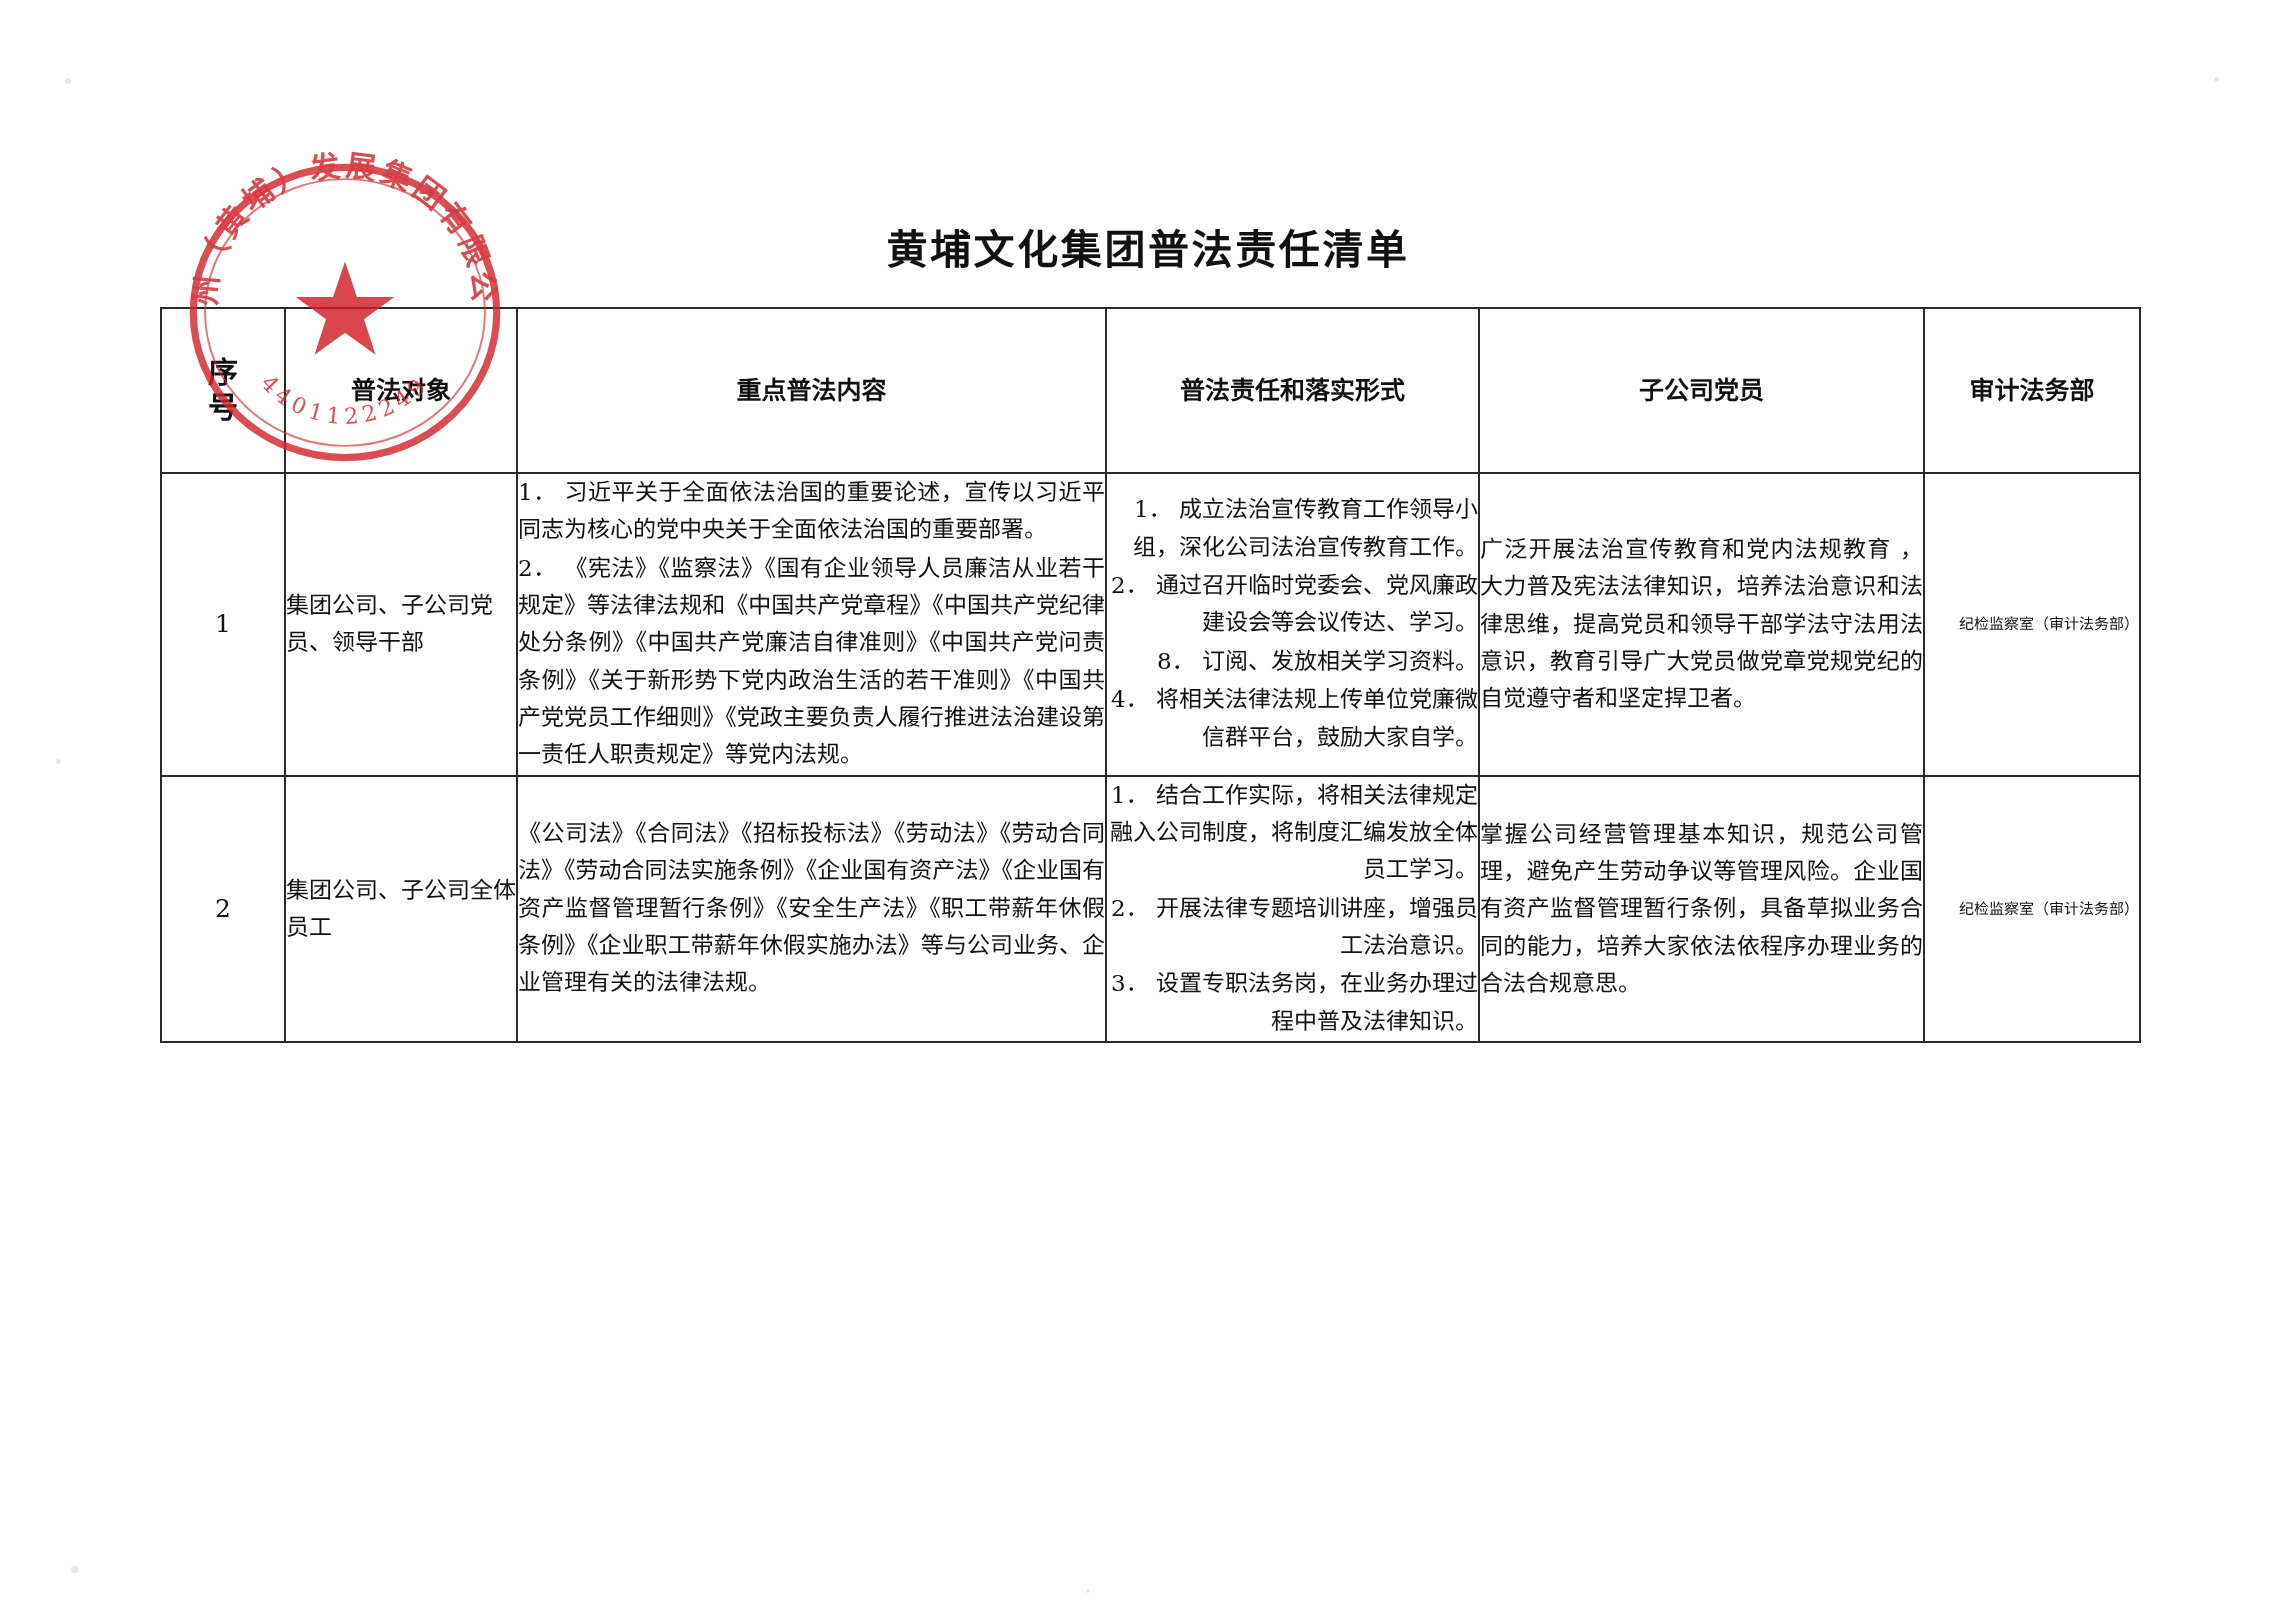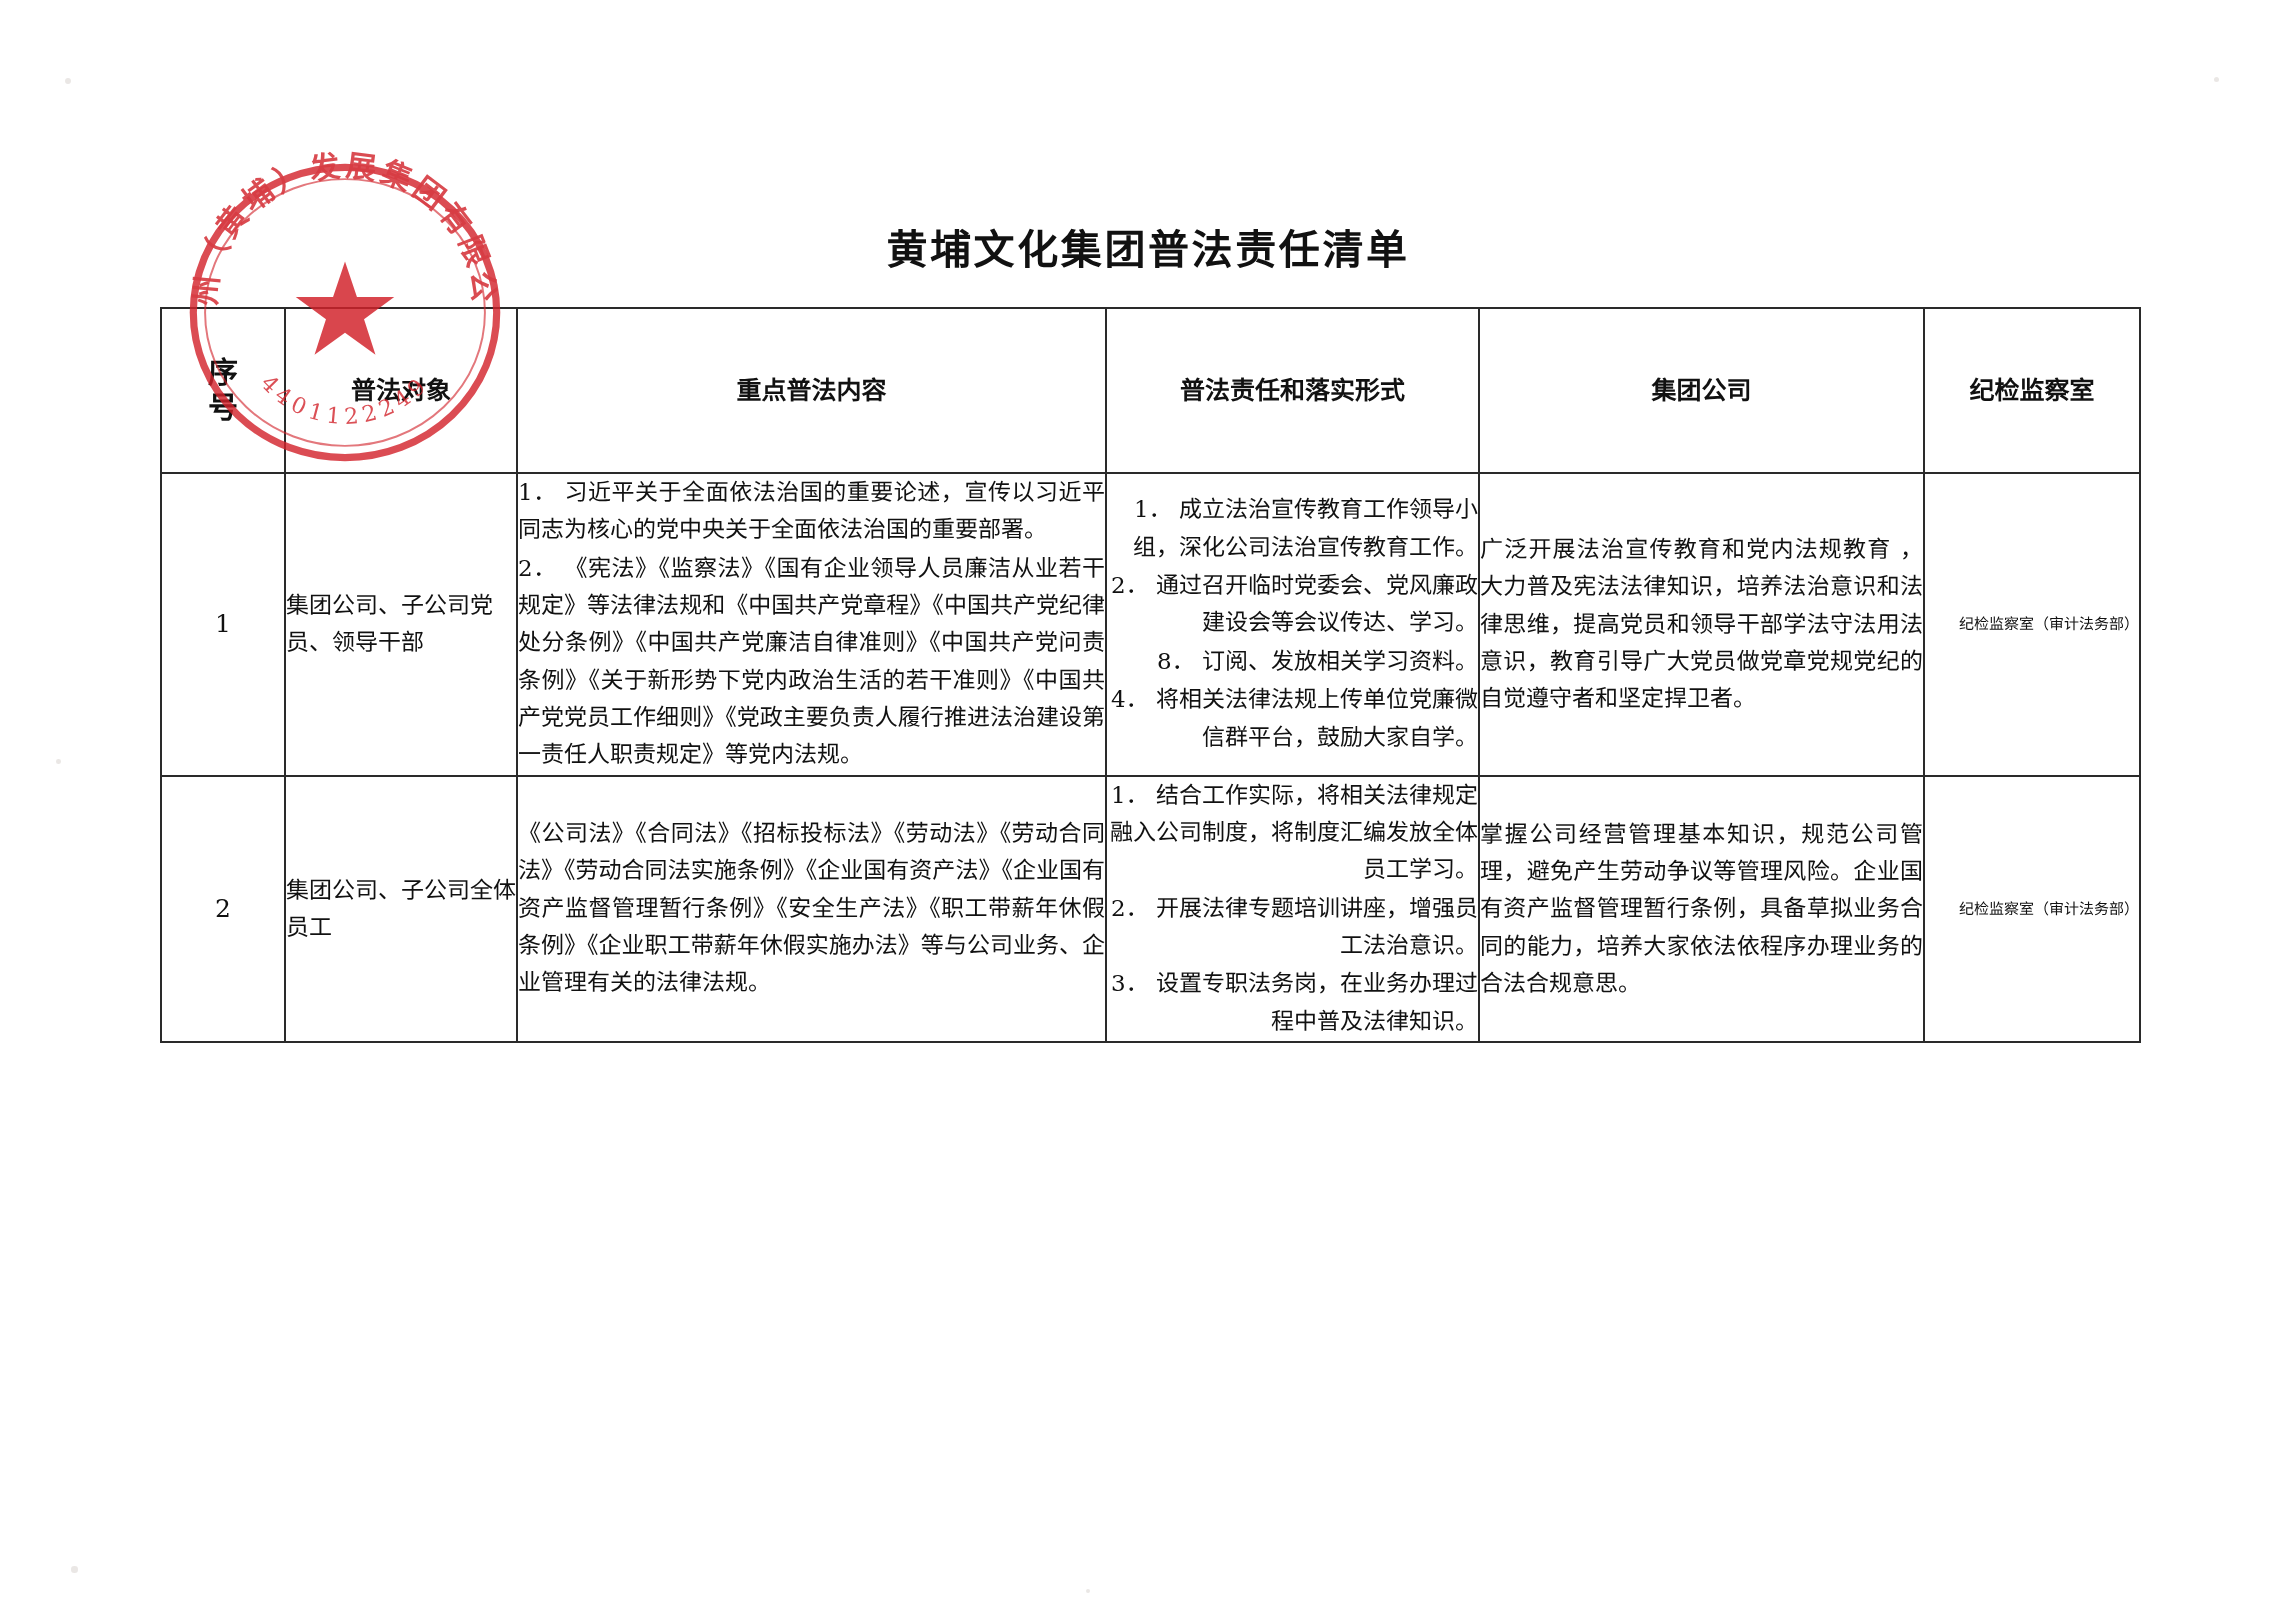--- a/index.html
+++ b/index.html
@@ -171,22 +171,22 @@
       </colgroup>
       <thead>
         <tr>
           <td class="seq">
               <span class="seq-stack">序</span>
               <span class="seq-stack">号</span>
             </td>
           <td>普法对象</td>
           <td>重点普法内容</td>
           <td>普法责任和落实形式</td>
-          <td>集团公司</td>
-          <td>纪检监察室</td>
+          <td>子公司党员</td>
+          <td>审计法务部</td>
         </tr>
       </thead>
       <tbody>
         <tr>
           <td class="num">1</td>
           <td class="obj">集团公司、子公司党员、领导干部</td>
           <td class="content">
             <div class="p">1． 习近平关于全面依法治国的重要论述，宣传以习近平同志为核心的党中央关于全面依法治国的重要部署。</div>
             <div class="p">2． 《宪法》《监察法》《国有企业领导人员廉洁从业若干规定》等法律法规和《中国共产党章程》《中国共产党纪律处分条例》《中国共产党廉洁自律准则》《中国共产党问责条例》《关于新形势下党内政治生活的若干准则》《中国共产党党员工作细则》《党政主要负责人履行推进法治建设第一责任人职责规定》等党内法规。</div>
           </td>

